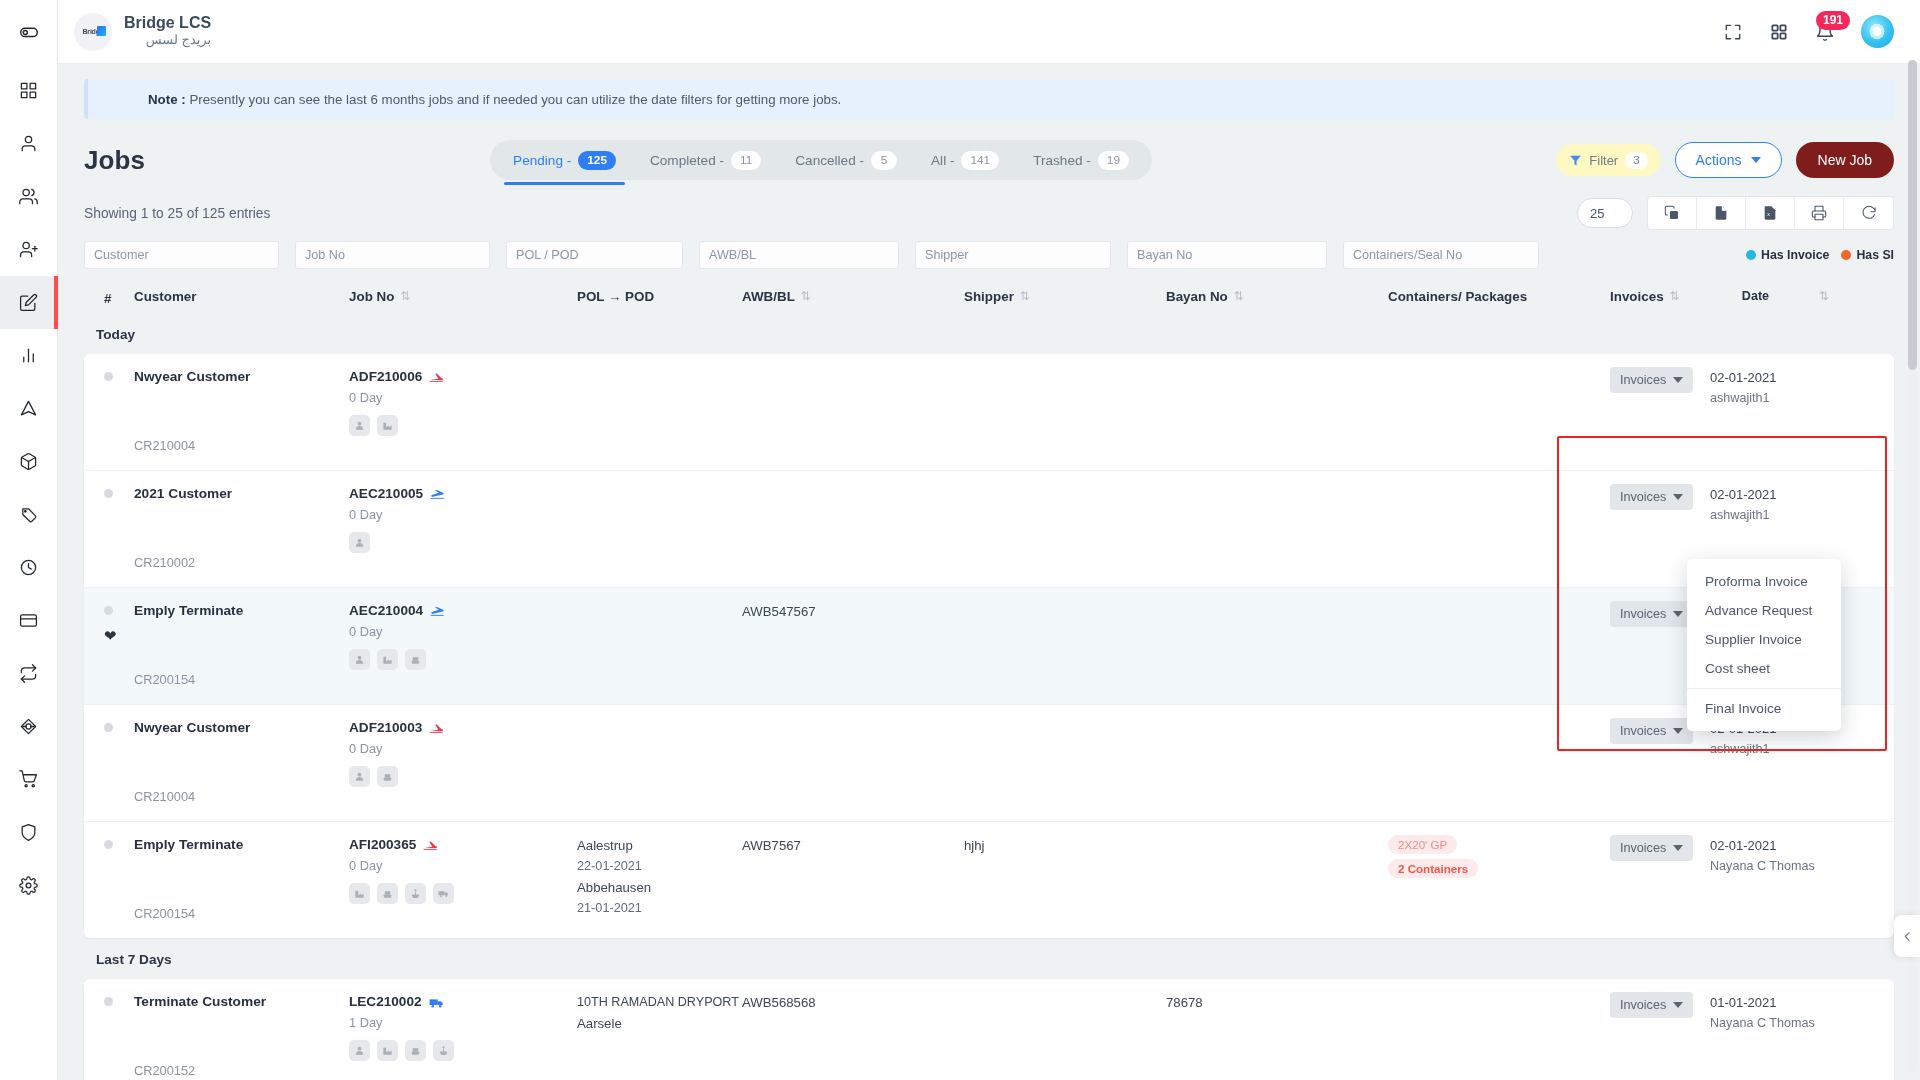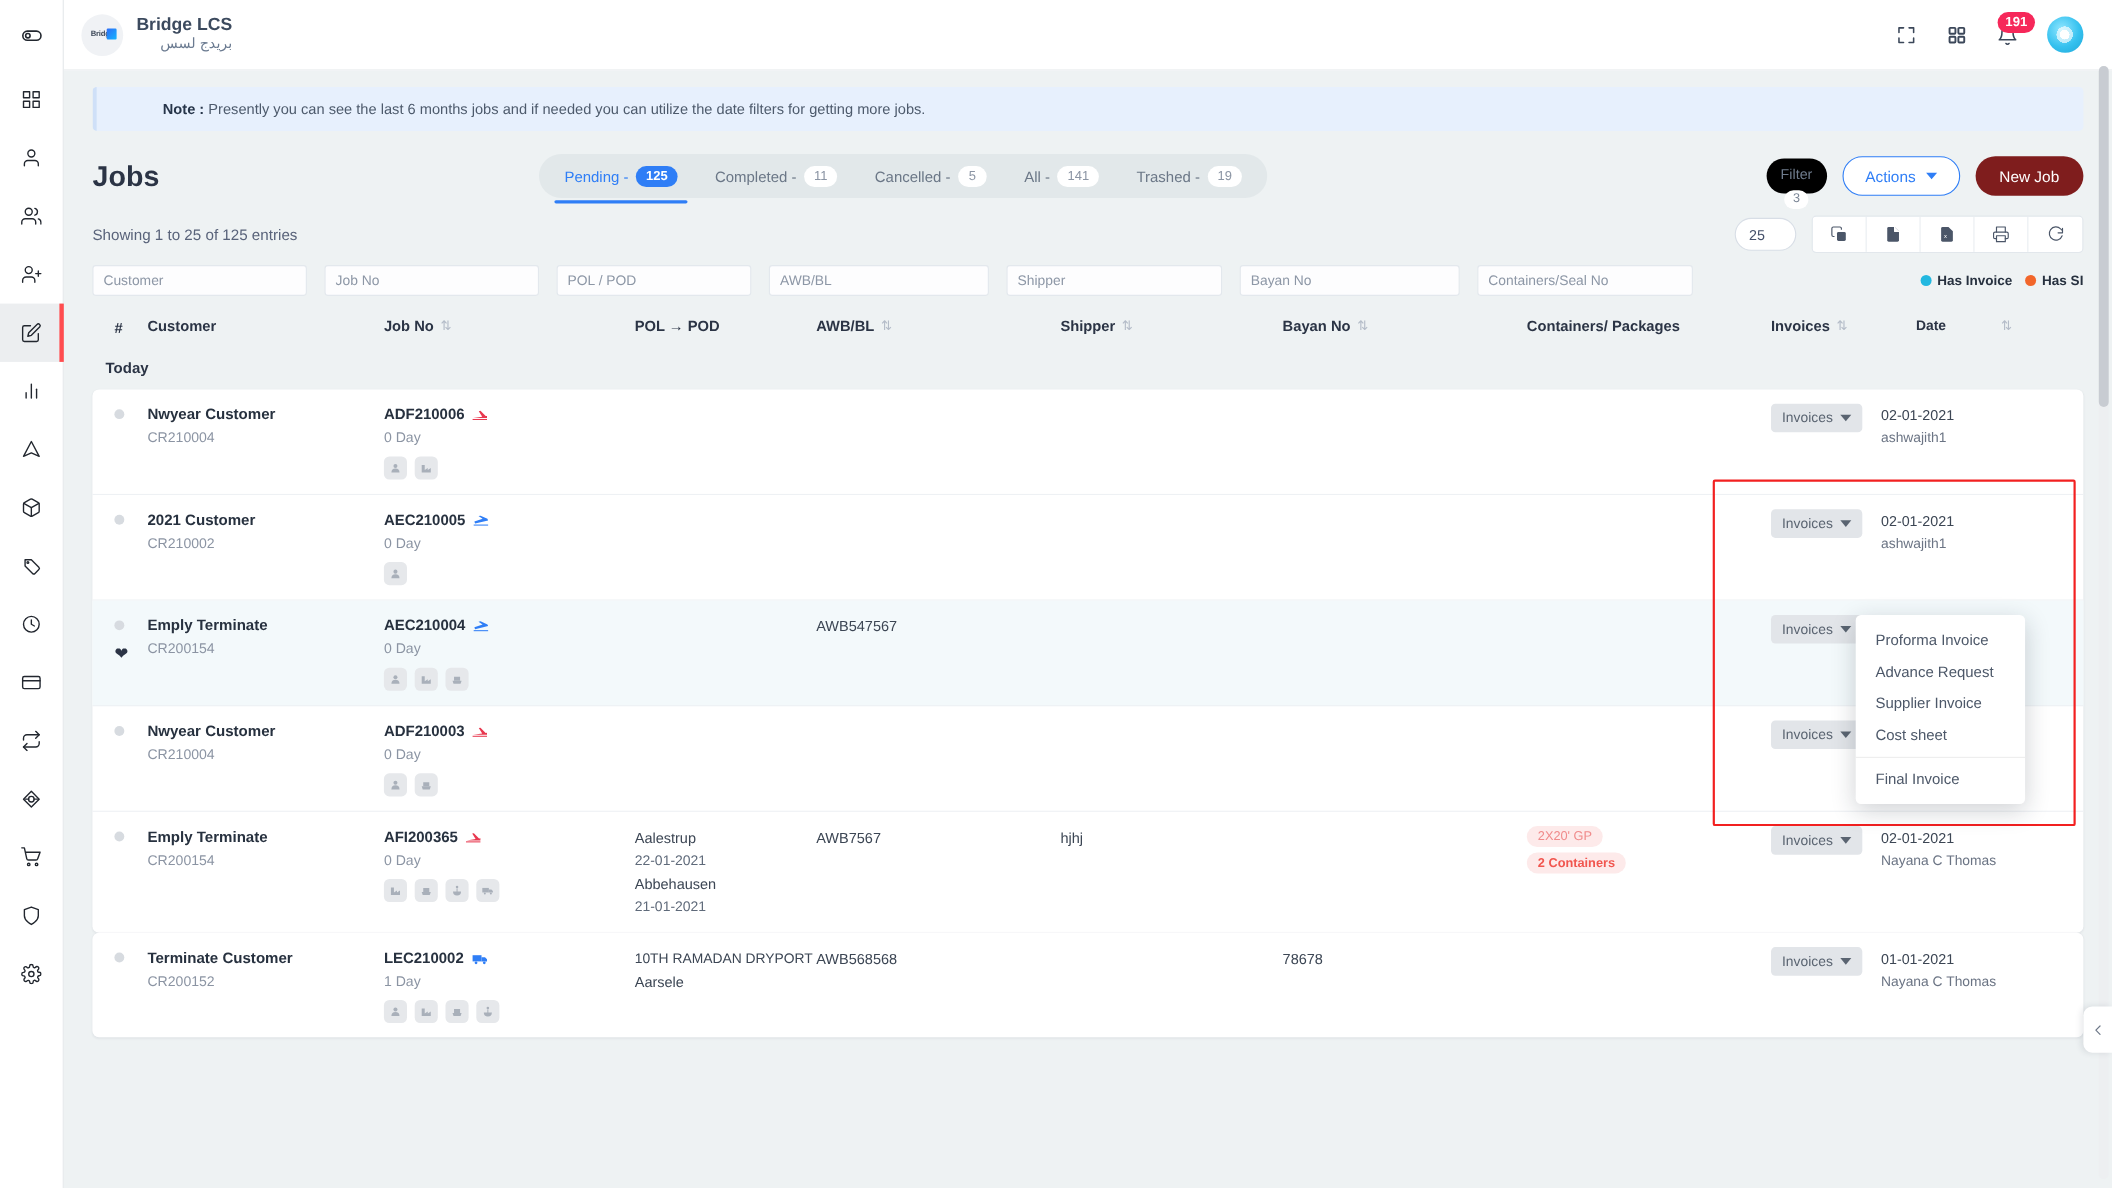--- a/index.html
+++ b/index.html
@@ -109,22 +109,22 @@
   }
   .tab.active { color: #2f7ef6; font-weight: 500; }
   .tab.active .cnt { background: #2f7ef6; color: #fff; font-weight: 600; }
   .tab.active::after {
     content:""; position:absolute; left: 8px; right: 8px; bottom: -5px; height: 3px;
     background: #2f7ef6; border-radius: 2px;
   }
 
   .headright { margin-left: auto; display: flex; align-items: center; gap: 14px; }
   .filterbtn {
-    display:flex; align-items:center; gap:7px; background:#000000; border-radius:18px;
-    height:32px; padding: 0 13px; font-size: 13px; color:#6f7c8d; cursor:pointer;flex-direction:column;
+    display:flex; align-items:center; gap:7px; background:#fef9c3; border-radius:18px;
+    height:32px; padding: 0 13px; font-size: 13px; color:#6f7c8d; cursor:pointer;
   }
   .filterbtn svg { width: 13px; height: 13px; fill: #4a8bf5; }
   .filterbtn .fc { background:#fff; border-radius:10px; font-size:11.5px; color:#7b8696;
     padding: 2px 8px; line-height: 13px; }
   .actionsbtn {
     display:flex; align-items:center; gap:9px; border:1px solid #2f7ef6; color:#2f7ef6;
     background:#fff; border-radius:19px; height:36px; padding: 0 20px; font-size:14px; cursor:pointer;
   }
   .caret { width:0;height:0;border-left:5px solid transparent;border-right:5px solid transparent;
            border-top:6px solid currentColor; }
@@ -184,21 +184,21 @@
   .c-job  { width: 228px; }
   .c-pol  { width: 165px; }
   .c-awb  { width: 222px; }
   .c-ship { width: 202px; }
   .c-bay  { width: 222px; }
   .c-cont { width: 222px; }
   .c-inv  { width: 100px; }
   .c-date { width: 150px; justify-content: center; }
 
   .cname { font-size: 13.7px; font-weight: 700; color: #27313f; line-height: 20px; }
-  .csub  { font-size: 12.8px; color: #8b94a3; line-height: 22px; }
+  .csub  { font-size: 12.8px; color: #8b94a3; line-height: 22px; margin-top: 48px; }
   .jobno { font-size: 13.6px; font-weight: 700; color: #27313f; line-height: 20px;
            display:flex; align-items:center; gap: 7px; }
   .jobno svg { width: 15px; height: 13px; }
   .jday  { font-size: 12.8px; color: #8b94a3; line-height: 22px; }
   .pillrow { display: flex; gap: 7px; margin-top: 6px; }
   .pill { width: 21px; height: 21px; border-radius: 5px; background: #e6e8eb;
           display:flex; align-items:center; justify-content:center; }
   .pill svg { width: 11px; height: 11px; fill: #a9b0ba; }
   .cell-txt { font-size: 13.2px; color: #3c4654; line-height: 21px; }
   .cell-sub { font-size: 12.7px; color: #5f6a7a; line-height: 21px; }
@@ -853,20 +853,21 @@
                 <i class="caret"></i>
               </span>
           </div>
           <div class="c-date">
             <div class="dateval">02-01-2021</div>
             <div class="dateuser">Nayana C Thomas</div>
           </div>
         </div>
       </div>
 
+      <div class="grouplabel">Last 7 Days</div>
       <div class="card">
         <div class="row">
           <div class="c-idx">
               <i class="gdot"></i>
             </div>
           <div class="c-cust">
             <div class="cname">Terminate Customer</div>
             <div class="csub">CR200152</div>
           </div>
           <div class="c-job">

